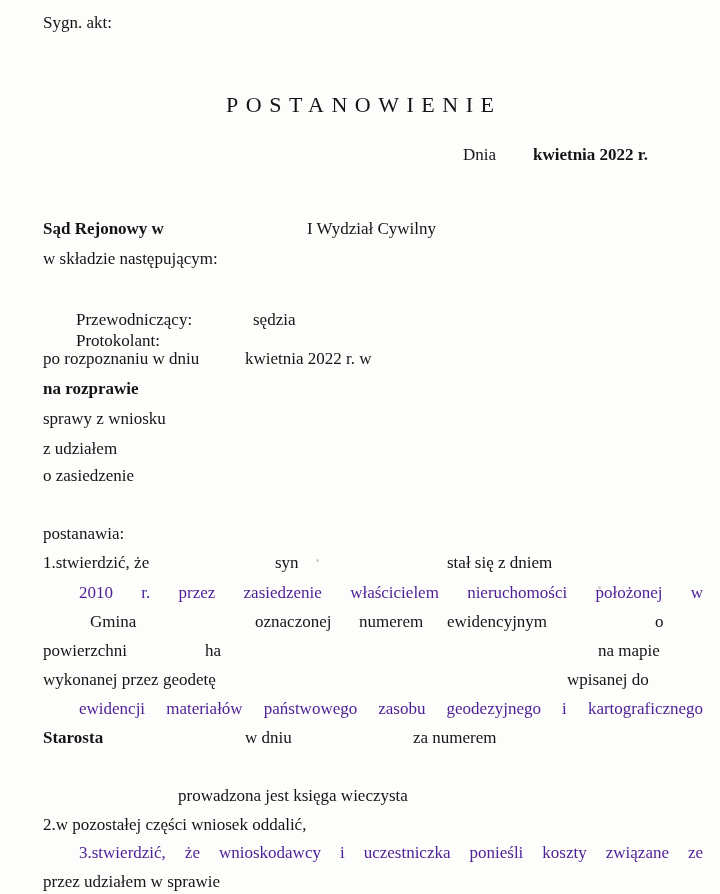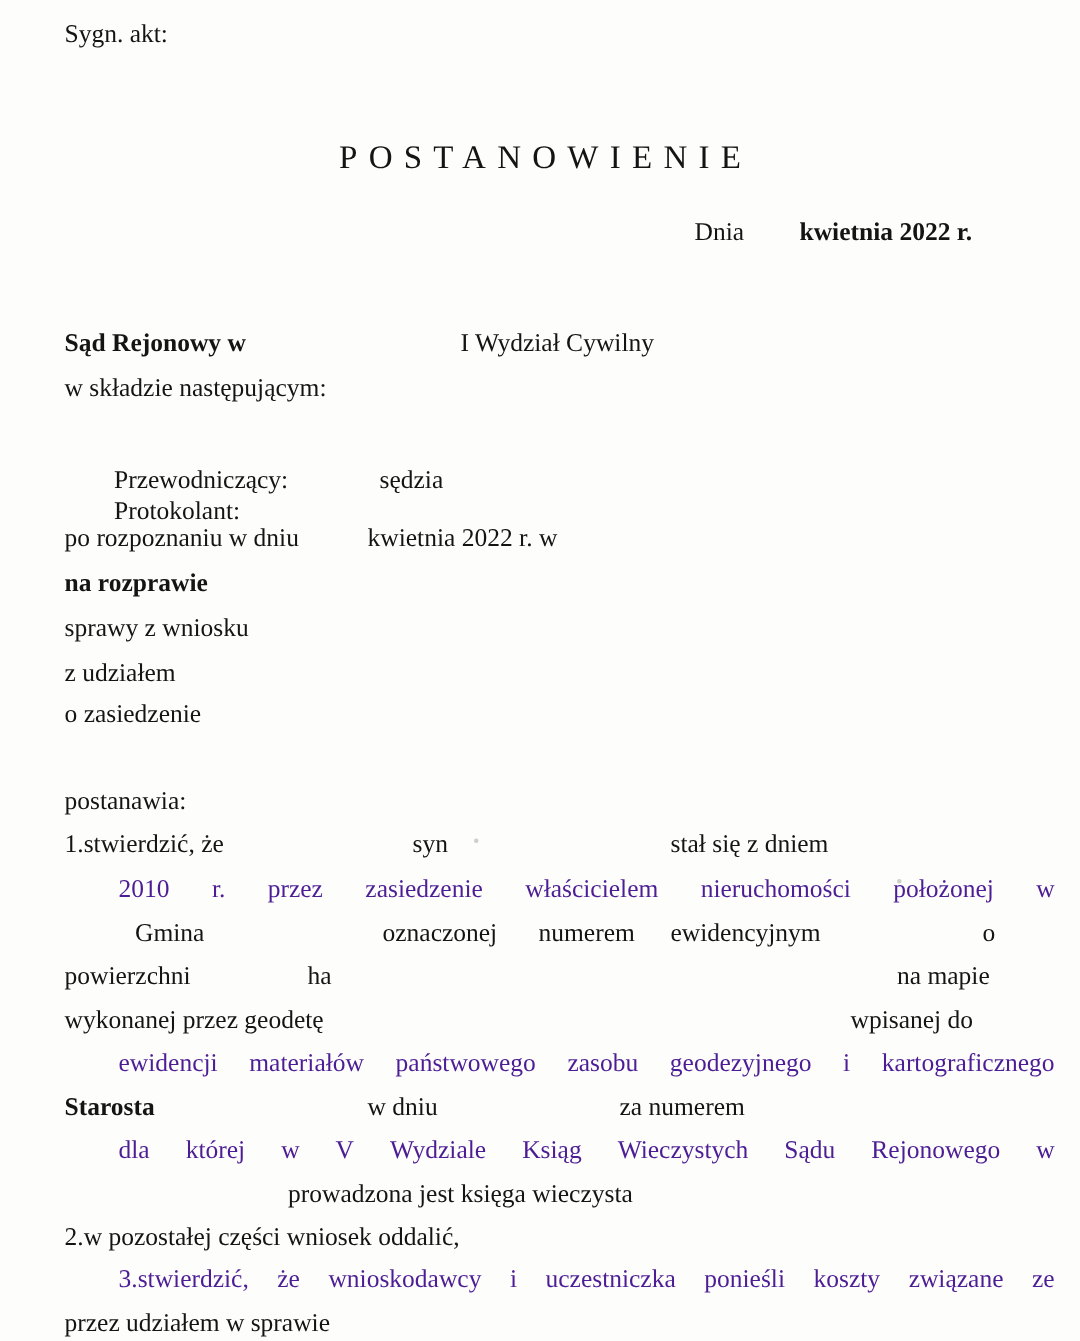--- a/index.html
+++ b/index.html
@@ -140,34 +140,22 @@
     <span>zasobu</span>
     <span>geodezyjnego</span>
     <span>i</span>
     <span>kartograficznego</span>
   </div>
 
   <div class="ln" style="left:43px; top:728px;font-weight:bold;">Starosta</div>
   <div class="ln" style="left:245px; top:728px;">w dniu</div>
   <div class="ln" style="left:413px; top:728px;">za numerem</div>
 
-  <div class="just" style="top:757px;">
-    <span>dla</span>
-    <span>której</span>
-    <span>w</span>
-    <span>V</span>
-    <span>Wydziale</span>
-    <span>Ksiąg</span>
-    <span>Wieczystych</span>
-    <span>Sądu</span>
-    <span>Rejonowego</span>
-    <span>w</span>
-  </div>
 
-  <div class="ln" style="left:178px; top:786px;margin-left:14px;">prowadzona jest księga wieczysta</div>
+  <div class="ln" style="left:178px; top:786px;">prowadzona jest księga wieczysta</div>
 
   <div class="ln" style="left:43px; top:815px;">2.w pozostałej części wniosek oddalić,</div>
 
   <div class="just" style="top:843px;">
     <span>3.stwierdzić,</span>
     <span>że</span>
     <span>wnioskodawcy</span>
     <span>i</span>
     <span>uczestniczka</span>
     <span>ponieśli</span>

